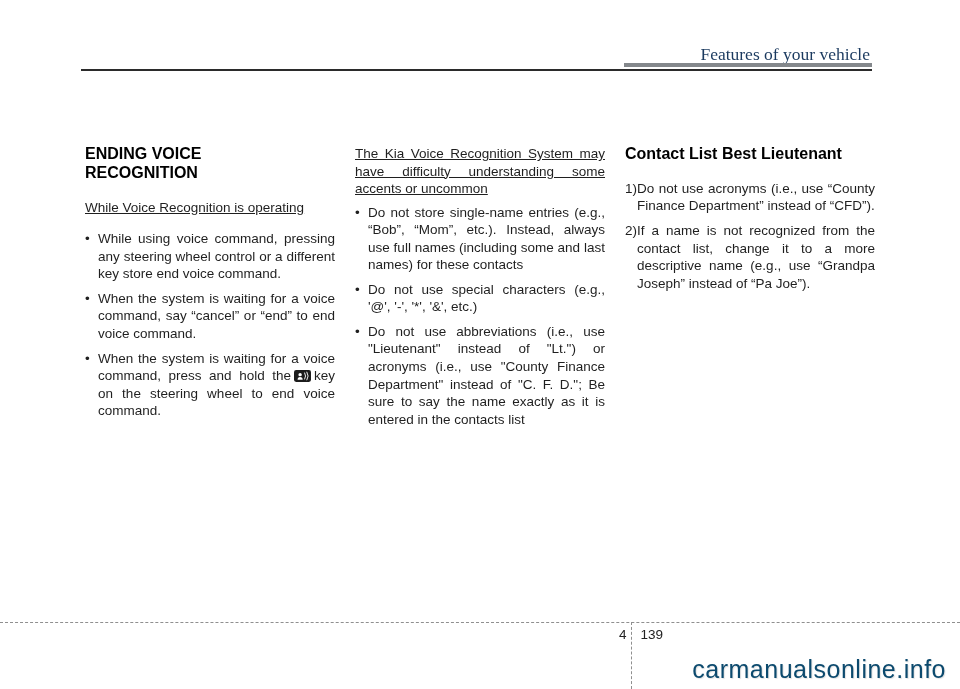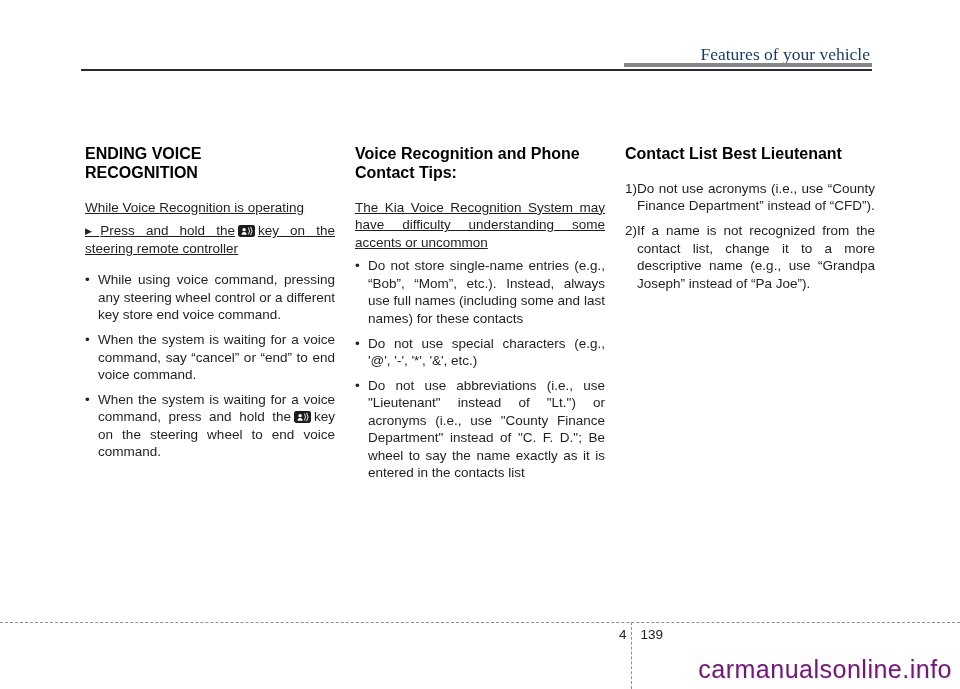--- a/index.html
+++ b/index.html
@@ -51,22 +51,22 @@
   .footer-vline {
     position:absolute; left:631px; top:622px; height:67px; width:0;
     border-left:1.5px dashed #8f8f8f;
   }
   .pagenum {
     position:absolute; left:619px; top:627px;
     display:flex; gap:14px;
     font-size:13.5px; color:#222;
   }
   .watermark {
-    position:absolute; right:8px; bottom:5px;
-    font-size:25px; color:#701a75;
+    position:absolute; right:14px; bottom:5px;
+    font-size:25px; color:#0c4a6e;
     letter-spacing:0.5px;
     text-shadow:1px 1px 1px #e3e3e3;
   }
 </style>
 </head>
 <body>
 
 <div class="page">
 
   <div class="header">
@@ -74,27 +74,20 @@
     <div class="thick-rule"></div>
     <div class="thin-rule"></div>
   </div>
 
   <div class="columns">
 
     <section class="col">
       <h2>ENDING VOICE
 RECOGNITION</h2>
       <p>While Voice Recognition is operating</p>
-      <p class="press-line"><span class="tri">▶</span><span>Press and hold the</span><span class="keyicon"><svg class="keysvg" viewBox="0 0 20 14" width="17" height="12">
-              <rect x="0" y="0" width="20" height="14" rx="2.5" fill="#1c1c1c"></rect>
-              <circle cx="7.2" cy="5.4" r="2" fill="#ffffff"></circle>
-              <path d="M4.2 11.4 q0 -3.2 3 -3.2 t3 3.2 z" fill="#ffffff"></path>
-              <path d="M12.6 3.4 q2.2 3.6 0 7.2" stroke="#ffffff" stroke-width="1.1" fill="none" stroke-linecap="round"></path>
-              <path d="M15.2 2.4 q3 4.6 0 9.2" stroke="#ffffff" stroke-width="1.1" fill="none" stroke-linecap="round"></path>
-            </svg></span><span>key on the steering remote controller</span></p>
       <ul class="bullets">
         <li>
             <span class="marker">•</span>
             <div class="btext">While using voice command, pressing any steering wheel con­trol or a different key store end voice command.</div>
           </li>
         <li>
             <span class="marker">•</span>
             <div class="btext">When the system is waiting for a voice command, say “cancel” or “end” to end voice command.</div>
           </li>
         <li>
@@ -104,35 +97,33 @@
                   <circle cx="7.2" cy="5.4" r="2" fill="#ffffff"></circle>
                   <path d="M4.2 11.4 q0 -3.2 3 -3.2 t3 3.2 z" fill="#ffffff"></path>
                   <path d="M12.6 3.4 q2.2 3.6 0 7.2" stroke="#ffffff" stroke-width="1.1" fill="none" stroke-linecap="round"></path>
                   <path d="M15.2 2.4 q3 4.6 0 9.2" stroke="#ffffff" stroke-width="1.1" fill="none" stroke-linecap="round"></path>
                 </svg></span><span>key on the steering wheel to end voice command.</span></div>
           </li>
       </ul>
     </section>
 
     <section class="col">
-      <h2>Voice Recognition and Phone
-Contact Tips:</h2>
       <p>The Kia Voice Recognition System may have difficulty understanding some accents or uncommon</p>
       <ul class="bullets" style="margin-top:6px;">
         <li>
             <span class="marker">•</span>
             <div class="btext">Do not store single-name entries (e.g., “Bob”, “Mom”, etc.). Instead, always use full names (including some and last names) for these con­tacts</div>
           </li>
         <li>
             <span class="marker">•</span>
             <div class="btext">Do not use special characters (e.g., '@', '-', '*', '&amp;', etc.)</div>
           </li>
         <li>
             <span class="marker">•</span>
-            <div class="btext">Do not use abbreviations (i.e., use "Lieutenant" instead of "Lt.") or acronyms (i.e., use "County Finance Department" instead of "C. F. D."; Be wheel to say the name exactly as it is entered in the con­tacts list</div>
+            <div class="btext">Do not use abbreviations (i.e., use "Lieutenant" instead of "Lt.") or acronyms (i.e., use "County Finance Department" instead of "C. F. D."; Be sure to say the name exactly as it is entered in the con­tacts list</div>
           </li>
       </ul>
     </section>
 
     <section class="col">
       <h2>Contact List Best Lieutenant</h2>
       <div class="num-item">
         <span class="num">1)</span>
         <div class="ntext">Do not use acronyms (i.e., use “County Finance Department” instead of “CFD”).</div>
       </div>

